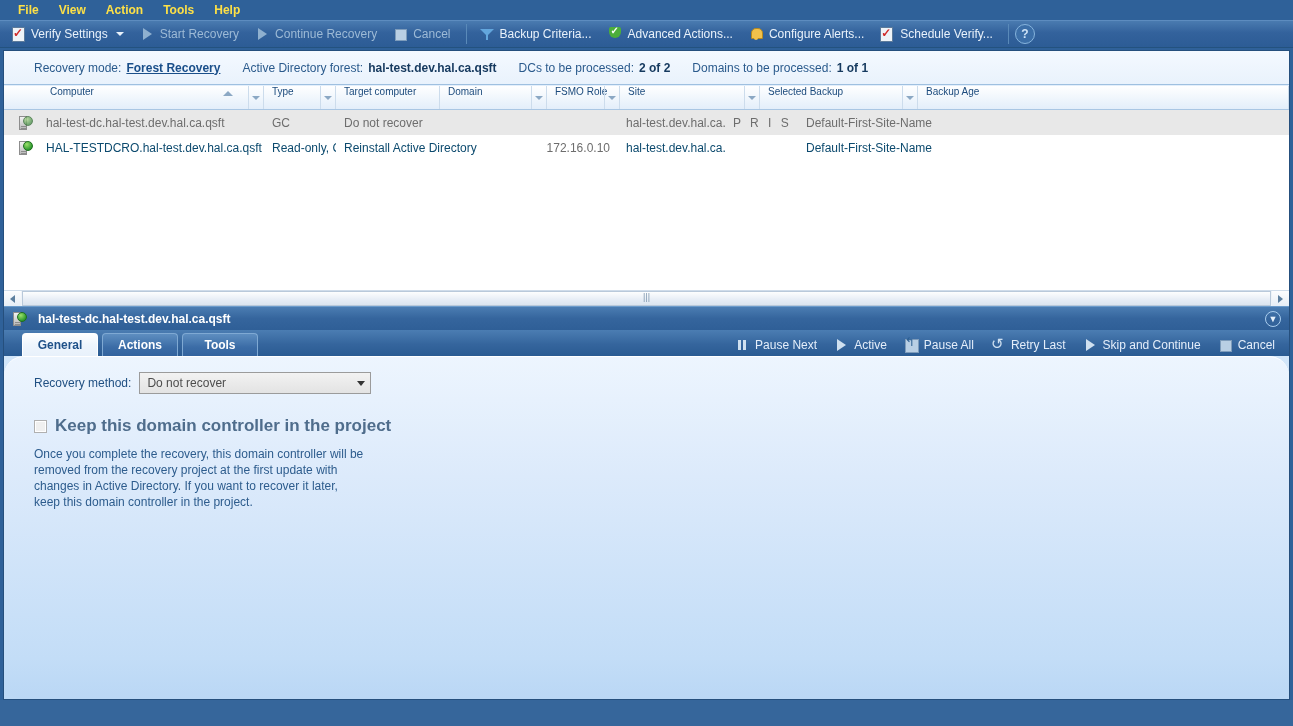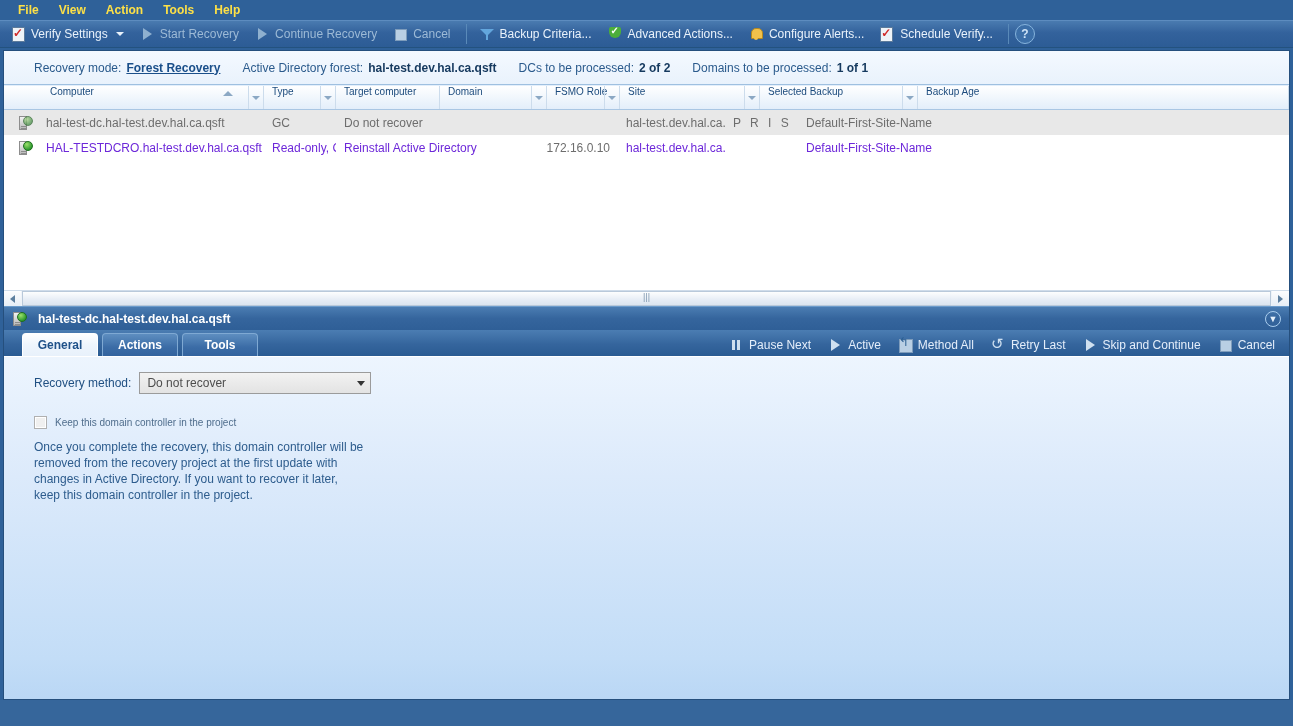--- a/index.html
+++ b/index.html
@@ -114,21 +114,21 @@
             border-right:4px solid transparent;border-top:4px solid #8ba8c4; }
   .sortasc { position:absolute; right:30px; top:5px; width:0;height:0;
              border-left:5px solid transparent;border-right:5px solid transparent;
              border-bottom:5px solid #8ba8c4; }
   .sortdot { position:absolute; right:26px; top:4px; width:2px;height:2px;
              background:#8ba8c4; }
 
   .grow { display:flex; height:25px; align-items:center; font-size:12px; }
   .grow.sel { background:#e8e8e8; color:#6d6d6d; }
   .grow.alt { background:#ffffff; }
-  .grow .c { padding-left:8px; overflow:hidden; white-space:nowrap; color:#6d28d9; }
+  .grow .c { padding-left:8px; overflow:hidden; white-space:nowrap; color:#0c4a6e; }
   .grow.sel .c { color:#6d6d6d; }
   .grow .c.ip { color:#6d6d6d; }
   .grow .gutter { flex:0 0 38px; }
 
   .dcicon { width:16px;height:16px;position:relative;flex:0 0 16px;margin-right:4px; }
   .dcicon .tower { position:absolute; left:1px; top:1px; width:8px;height:14px;
       background:linear-gradient(#f2f2f2,#b9b9b9); border:1px solid #8d8d8d; }
   .dcicon .tower:after { content:""; position:absolute; left:1px; top:9px;
       width:5px;height:1px;background:#8d8d8d;
       box-shadow:0 2px 0 #8d8d8d; }
@@ -191,37 +191,37 @@
      font-size:12px; color:#2b5e92; }
   .ico-retrylast:before { content:"\21BA"; position:absolute; left:1px; top:-2px;
      font-size:15px; color:#cfe0f0; }
   .ico-play2:before { content:""; position:absolute; left:4px; top:2px;
      width:0;height:0;border-top:6px solid transparent;
      border-bottom:6px solid transparent;border-left:9px solid #cfe0f0; }
 
   
   #tabbody { position:absolute; left:0; right:0; top:305px; bottom:0;
              background:linear-gradient(#edf5fe 0%, #dceafb 35%, #c3ddf7 88%, #bad7f5 100%);
-             border-top:1px solid #ffffff; }
+             border-top:1px solid #ffffff;border-radius:20px; }
   #recrow { display:flex; align-items:center; gap:8px;
             padding:15px 0 0 30px; }
   #recrow .lbl { font-size:12px; color:#1f4f82; }
   .combo { width:232px; height:22px; display:flex; align-items:center;
            background:linear-gradient(#f2f2f2,#e3e3e3);
            border:1px solid #9b9b9b; position:relative;
            font-size:12px; color:#4d4d4d; padding-left:7px; }
   .combo .arrowbox { position:absolute; right:0; top:0; width:18px;height:20px;
            display:flex;align-items:center;justify-content:center; }
   .combo .arrowbox i { width:0;height:0;border-left:4px solid transparent;
            border-right:4px solid transparent;border-top:5px solid #333; }
 
   #cbrow { display:flex; align-items:center; gap:8px; padding:22px 0 0 30px; }
   .chk { width:13px;height:13px; background:#f0f0f0;
          border:1px solid #b0b0b0; box-shadow:inset 0 0 0 1px #fff; }
-  #cbrow .lbl { font-size:10px; color:#4f6d8c; }
+  #cbrow .lbl { font-size:17px; color:#4f6d8c;font-weight:bold; }
 
   #desc { width:330px; margin:10px 4px 0 30px; font-size:12px;
           line-height:16px; color:#2d5c8d; }
 
   
   #statusbar { position:absolute; left:0; right:0; bottom:0; height:26px;
                background:#36669b; }
 </style>
 </head>
 <body>
@@ -431,21 +431,21 @@
       <div class="act">
         <span class="ico ico-pause"></span>
         <span>Pause Next</span>
       </div>
       <div class="act">
         <span class="ico ico-play2"></span>
         <span>Active</span>
       </div>
       <div class="act">
         <span class="ico ico-retryall"></span>
-        <span>Method All</span>
+        <span>Pause All</span>
       </div>
       <div class="act">
         <span class="ico ico-retrylast"></span>
         <span>Retry Last</span>
       </div>
       <div class="act">
         <span class="ico ico-play2"></span>
         <span>Skip and Continue</span>
       </div>
       <div class="act">

